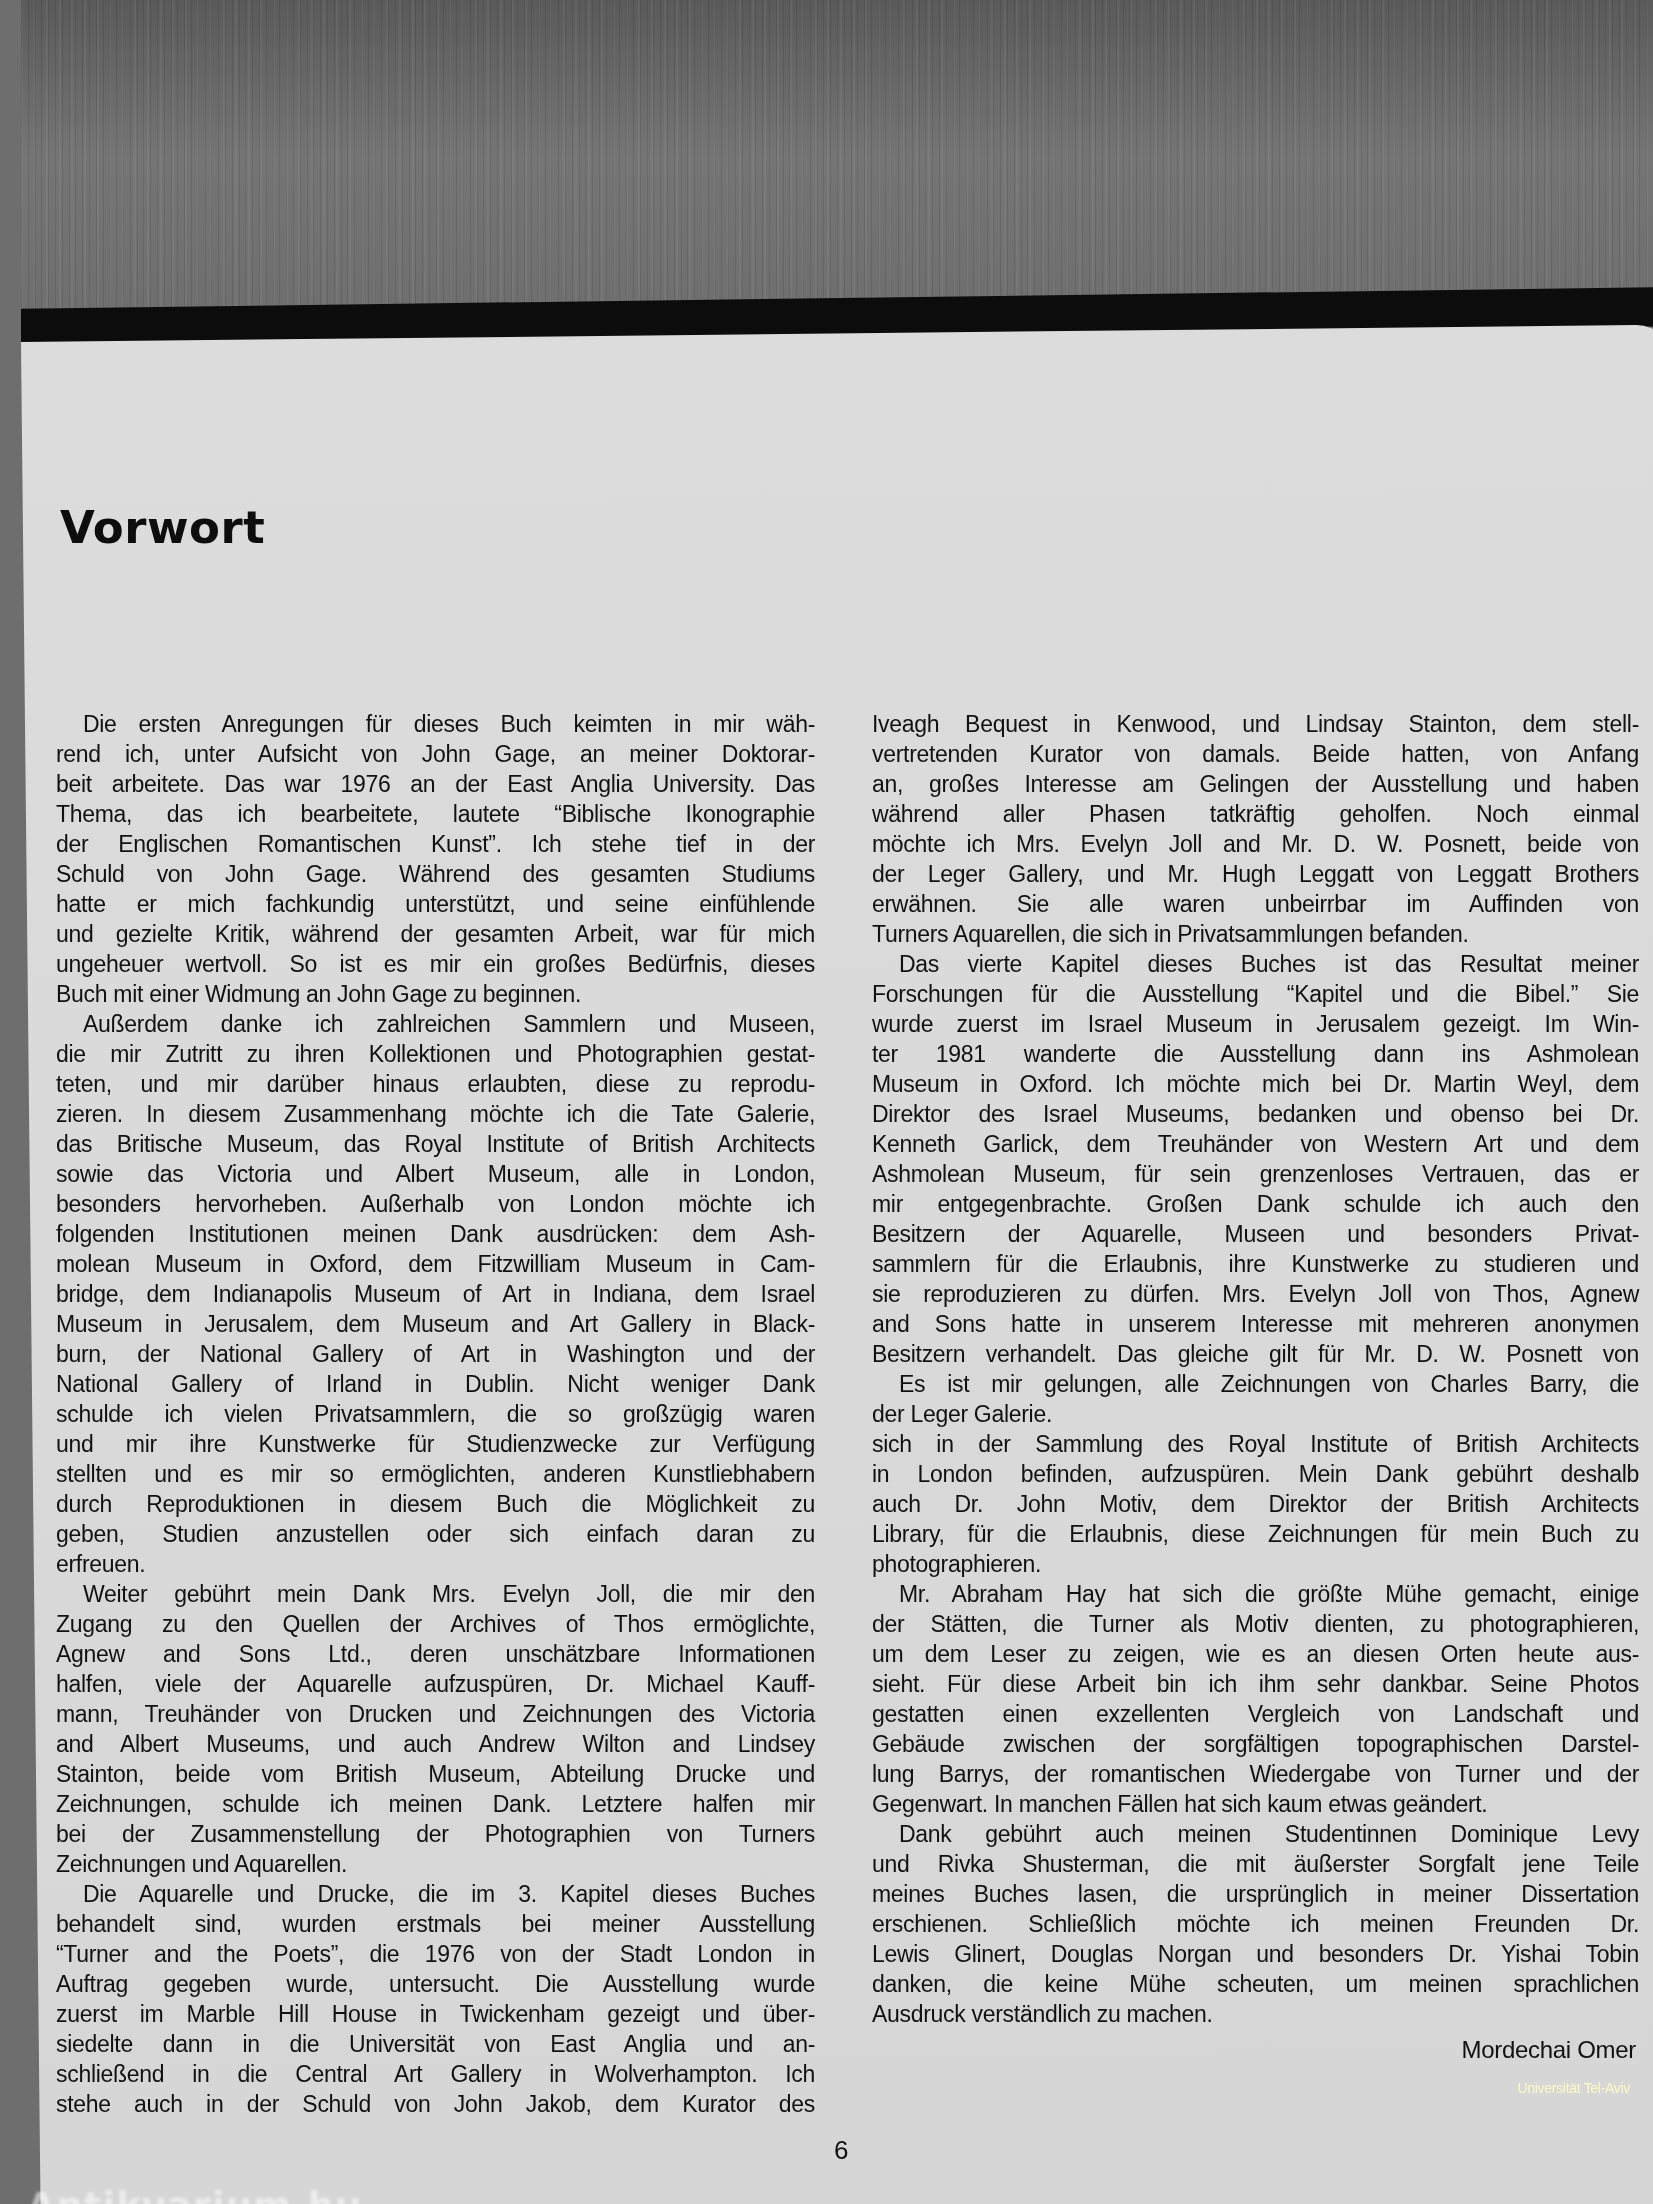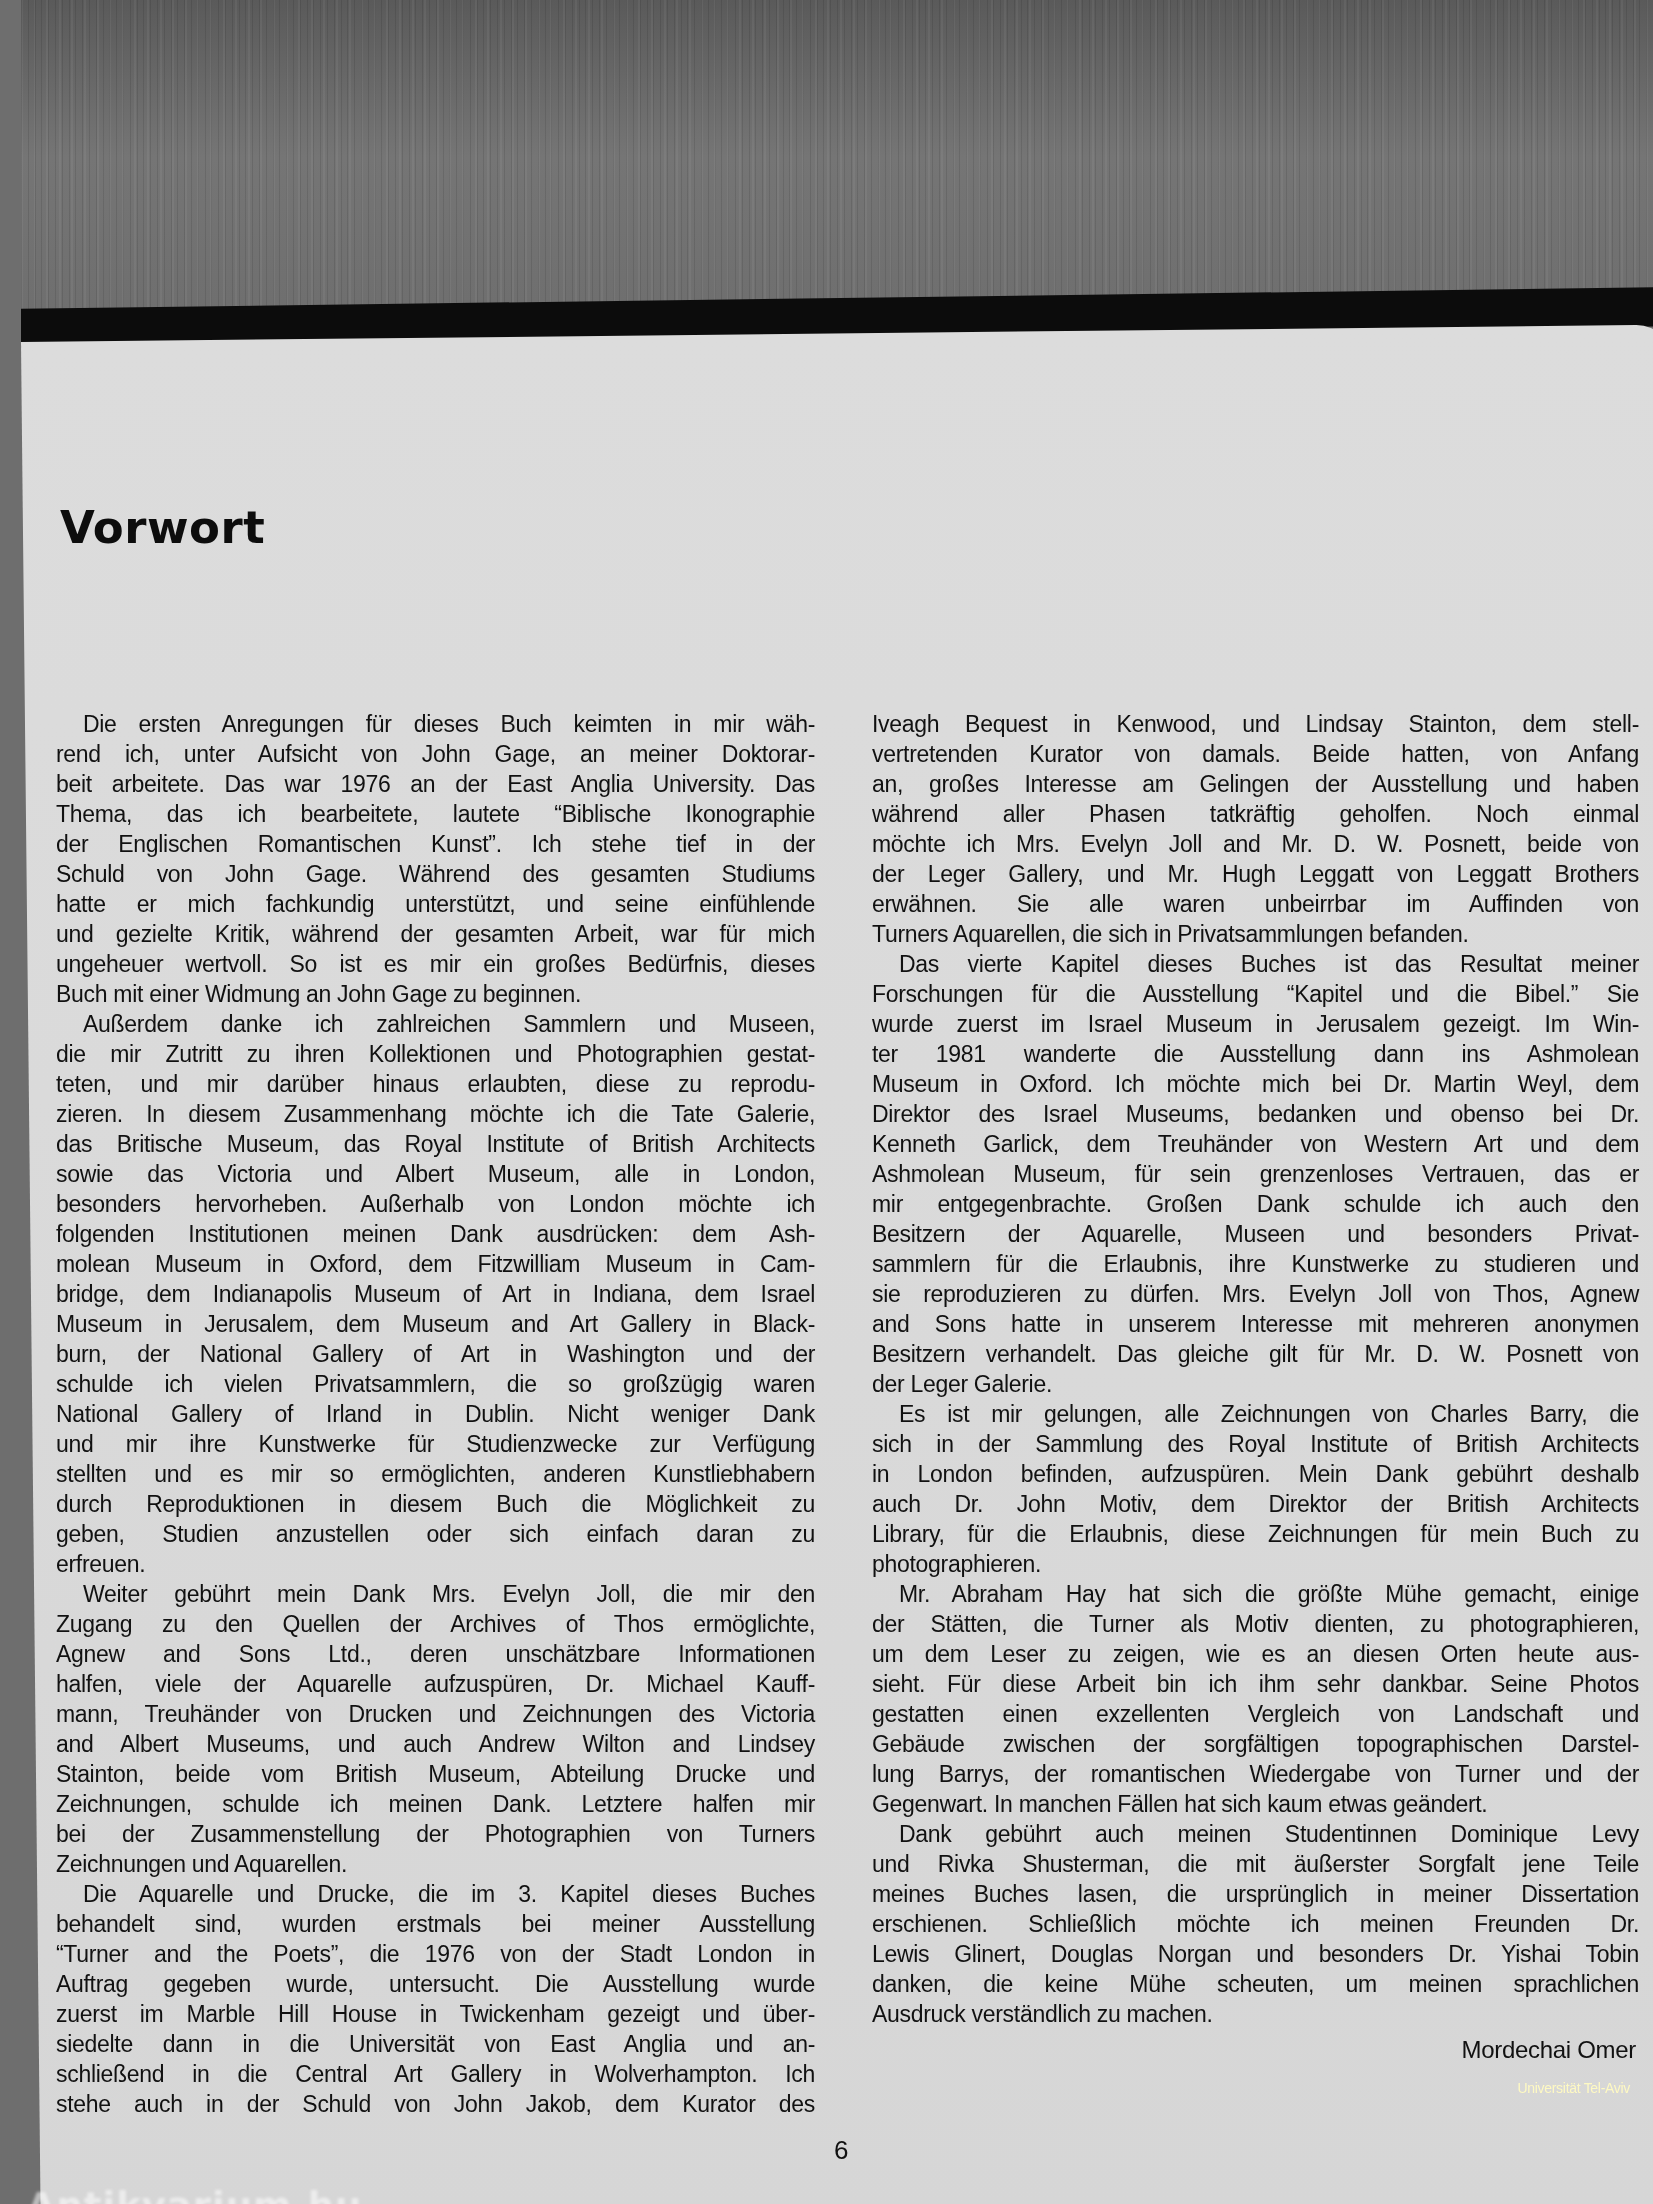--- a/index.html
+++ b/index.html
@@ -143,22 +143,22 @@
         <span class="line">teten, und mir darüber hinaus erlaubten, diese zu reprodu-</span>
         <span class="line">zieren. In diesem Zusammenhang möchte ich die Tate Galerie,</span>
         <span class="line">das Britische Museum, das Royal Institute of British Architects</span>
         <span class="line">sowie das Victoria und Albert Museum, alle in London,</span>
         <span class="line">besonders hervorheben. Außerhalb von London möchte ich</span>
         <span class="line">folgenden Institutionen meinen Dank ausdrücken: dem Ash-</span>
         <span class="line">molean Museum in Oxford, dem Fitzwilliam Museum in Cam-</span>
         <span class="line">bridge, dem Indianapolis Museum of Art in Indiana, dem Israel</span>
         <span class="line">Museum in Jerusalem, dem Museum and Art Gallery in Black-</span>
         <span class="line">burn, der National Gallery of Art in Washington und der</span>
+        <span class="line">National Gallery of Irland in Dublin. Nicht weniger Dank</span>
         <span class="line">schulde ich vielen Privatsammlern, die so großzügig waren</span>
-        <span class="line">National Gallery of Irland in Dublin. Nicht weniger Dank</span>
         <span class="line">und mir ihre Kunstwerke für Studienzwecke zur Verfügung</span>
         <span class="line">stellten und es mir so ermöglichten, anderen Kunstliebhabern</span>
         <span class="line">durch Reproduktionen in diesem Buch die Möglichkeit zu</span>
         <span class="line">geben, Studien anzustellen oder sich einfach daran zu</span>
         <span class="line last">erfreuen.</span>
         <span class="line indent">Weiter gebührt mein Dank Mrs. Evelyn Joll, die mir den</span>
         <span class="line">Zugang zu den Quellen der Archives of Thos ermöglichte,</span>
         <span class="line">Agnew and Sons Ltd., deren unschätzbare Informationen</span>
         <span class="line">halfen, viele der Aquarelle aufzuspüren, Dr. Michael Kauff-</span>
         <span class="line">mann, Treuhänder von Drucken und Zeichnungen des Victoria</span>
@@ -192,22 +192,22 @@
         <span class="line">Museum in Oxford. Ich möchte mich bei Dr. Martin Weyl, dem</span>
         <span class="line">Direktor des Israel Museums, bedanken und obenso bei Dr.</span>
         <span class="line">Kenneth Garlick, dem Treuhänder von Western Art und dem</span>
         <span class="line">Ashmolean Museum, für sein grenzenloses Vertrauen, das er</span>
         <span class="line">mir entgegenbrachte. Großen Dank schulde ich auch den</span>
         <span class="line">Besitzern der Aquarelle, Museen und besonders Privat-</span>
         <span class="line">sammlern für die Erlaubnis, ihre Kunstwerke zu studieren und</span>
         <span class="line">sie reproduzieren zu dürfen. Mrs. Evelyn Joll von Thos, Agnew</span>
         <span class="line">and Sons hatte in unserem Interesse mit mehreren anonymen</span>
         <span class="line">Besitzern verhandelt. Das gleiche gilt für Mr. D. W. Posnett von</span>
+        <span class="line indent">Es ist mir gelungen, alle Zeichnungen von Charles Barry, die</span>
         <span class="line last">der Leger Galerie.</span>
-        <span class="line indent">Es ist mir gelungen, alle Zeichnungen von Charles Barry, die</span>
         <span class="line">sich in der Sammlung des Royal Institute of British Architects</span>
         <span class="line">in London befinden, aufzuspüren. Mein Dank gebührt deshalb</span>
         <span class="line">auch Dr. John Motiv, dem Direktor der British Architects</span>
         <span class="line">Library, für die Erlaubnis, diese Zeichnungen für mein Buch zu</span>
         <span class="line last">photographieren.</span>
         <span class="line indent">Mr. Abraham Hay hat sich die größte Mühe gemacht, einige</span>
         <span class="line">der Stätten, die Turner als Motiv dienten, zu photographieren,</span>
         <span class="line">um dem Leser zu zeigen, wie es an diesen Orten heute aus-</span>
         <span class="line">sieht. Für diese Arbeit bin ich ihm sehr dankbar. Seine Photos</span>
         <span class="line">gestatten einen exzellenten Vergleich von Landschaft und</span>

